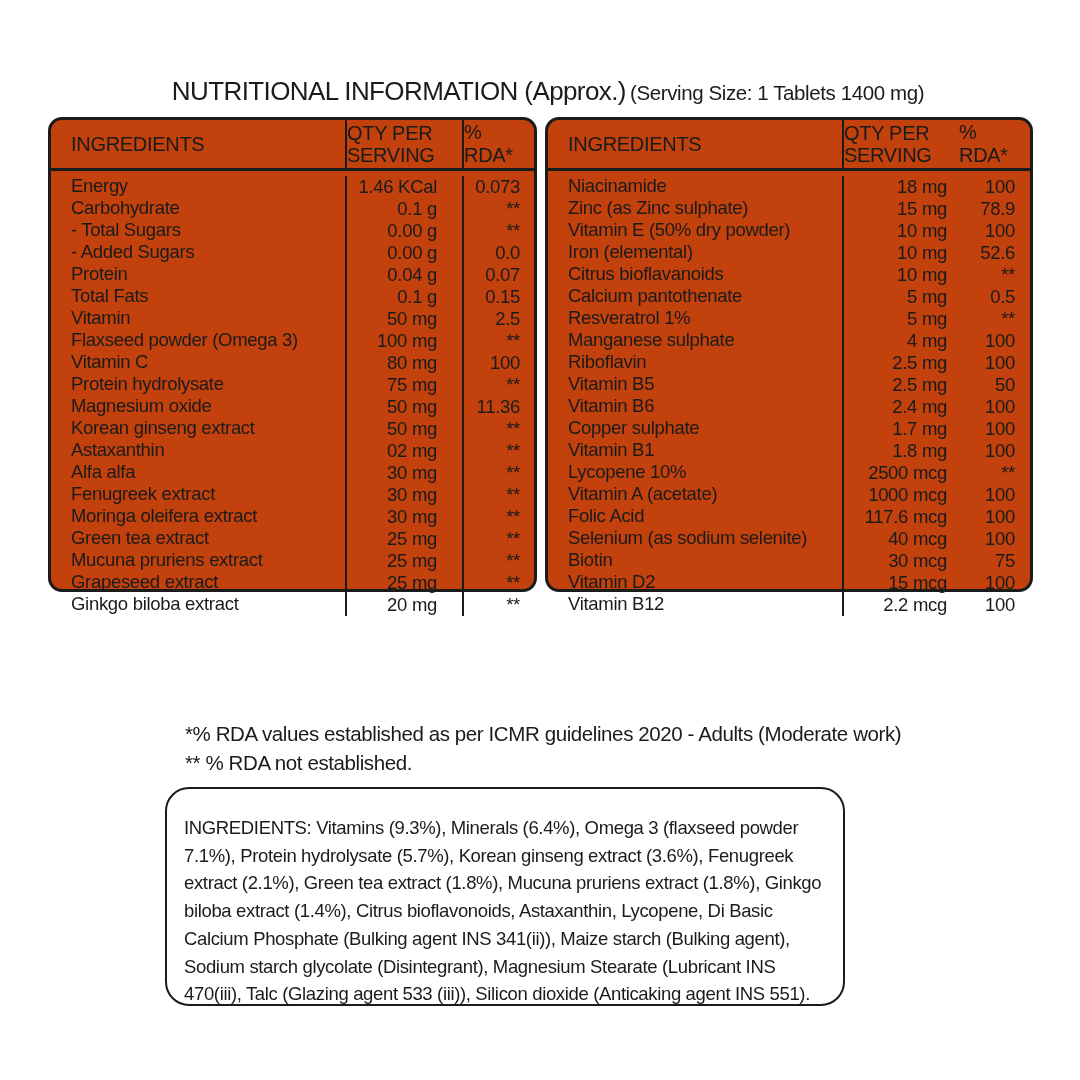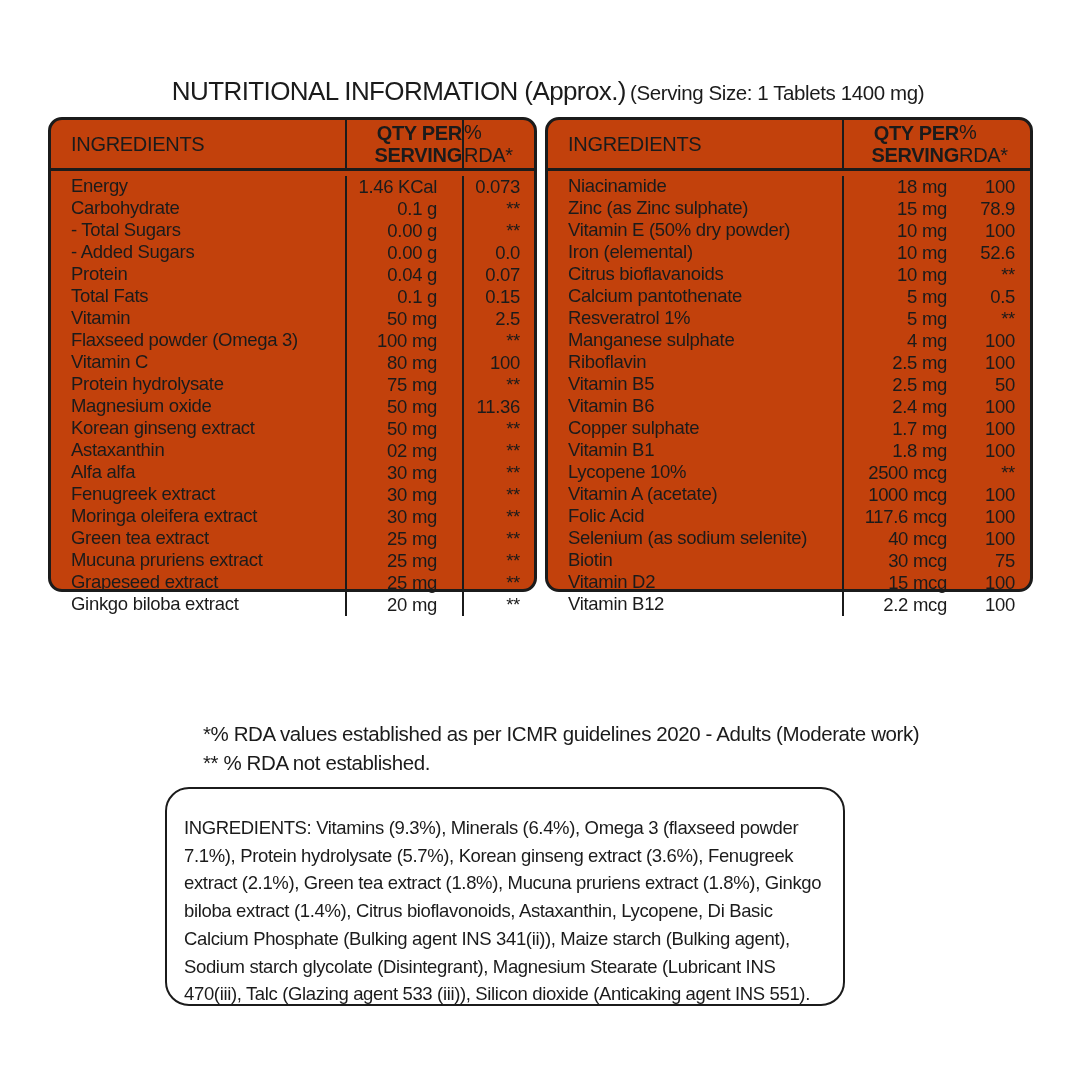--- a/index.html
+++ b/index.html
@@ -31,36 +31,36 @@
   .ntable.left  { left: 48px;  width: 489px; }
   .ntable.right { left: 545px; width: 488px; }
 
   .thead {
     height: 51px; flex: 0 0 51px;
     border-bottom: 3px solid #1b1b1b;
     display: flex; font-size: 20px;
   }
   .hcell { display: flex; align-items: center; }
   .h-name { flex: 0 0 294px; padding-left: 20px; }
-  .h-qty  { flex: 0 0 117px; justify-content: center; text-align: right; line-height: 1.12; border-left: 2.5px solid #1b1b1b; font-weight: bold; }
+  .h-qty  { flex: 0 0 117px; justify-content: center; text-align: left; line-height: 1.12; border-left: 2.5px solid #1b1b1b; }
   .h-rda  { flex: 1; justify-content: center; border-left: 2.5px solid #1b1b1b; }
   .ntable.right .h-rda { border-left: none; justify-content: flex-end; padding-right: 8px; }
 
   .tbody { flex: 1; display: flex; flex-direction: column; padding: 4px 0 5px 0; }
   .trow { flex: 1; display: flex; align-items: center; font-size: 18.5px; }
   .tcell { display: flex; align-items: center; height: 100%; }
   .c-name { flex: 0 0 294px; padding-left: 20px; }
   .c-qty  { flex: 0 0 117px; justify-content: flex-end; padding-right: 25px; border-left: 2.5px solid #1b1b1b; margin-top: -4px; margin-bottom: -5px; }
   .c-rda  { flex: 1; justify-content: flex-end; padding-right: 14px; border-left: 2.5px solid #1b1b1b; margin-top: -4px; margin-bottom: -5px; }
   .ntable.right .c-qty { padding-right: 12px; }
   .ntable.right .c-rda { border-left: none; padding-right: 15px; }
 
   
   .footnotes {
-    position: absolute; left: 203px; top: 719px;
+    position: absolute; left: 185px; top: 719px;
     font-size: 20.5px; line-height: 29px; letter-spacing: -0.4px;
   }
 
   
   .ing-box {
     position: absolute; left: 165px; top: 787px;
     width: 680px; height: 219px;
     border: 2.5px solid #1b1b1b; border-radius: 24px;
     padding: 25px 16px 0 17px;
     font-size: 18.5px; line-height: 27.7px; letter-spacing: -0.35px;

